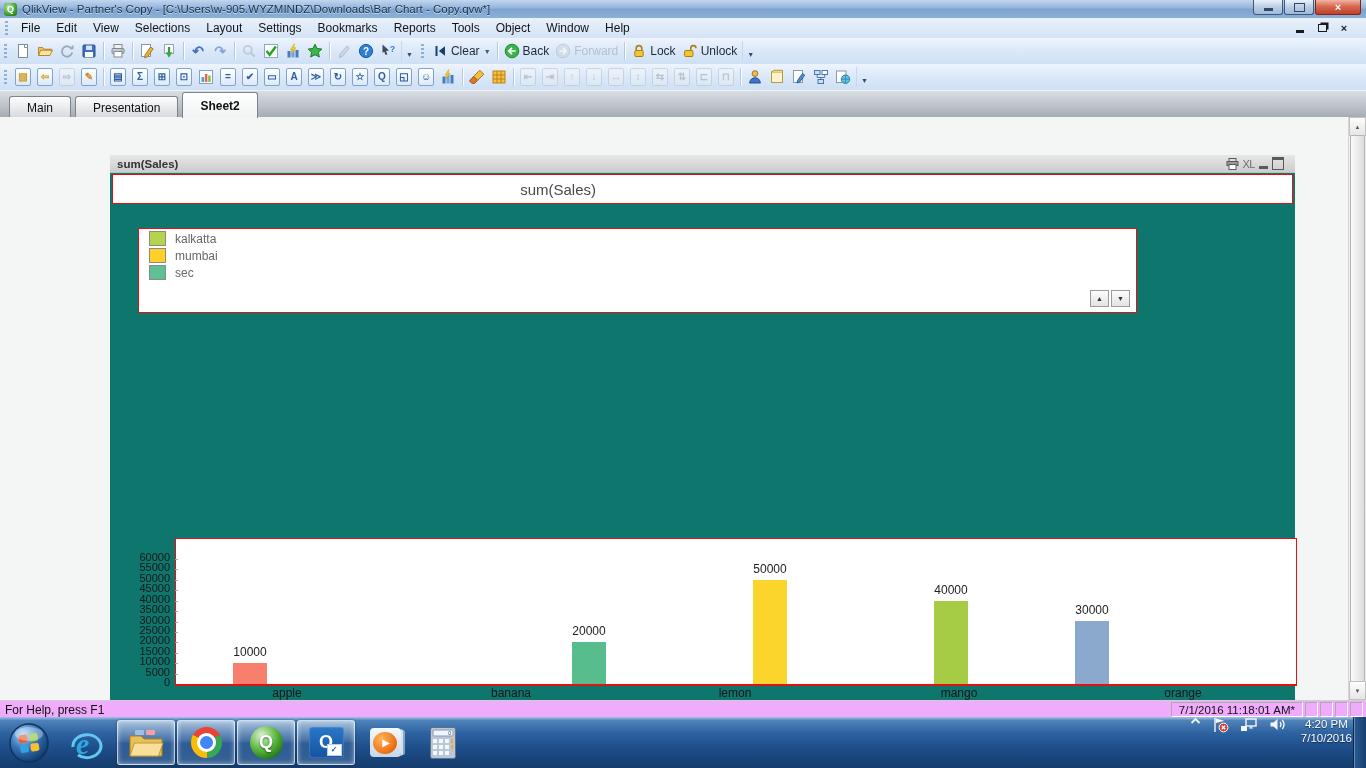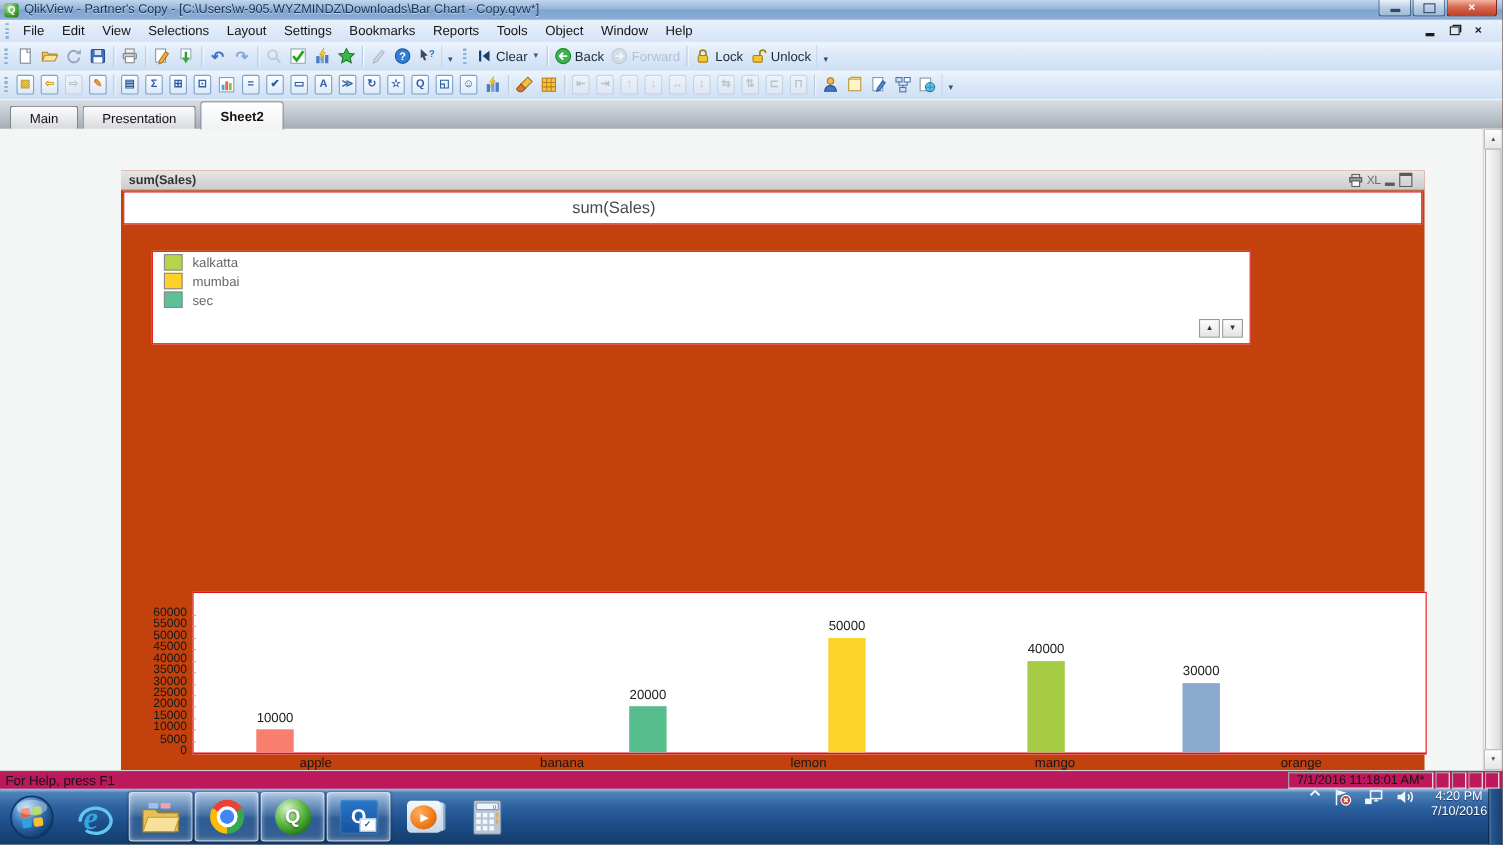--- a/index.html
+++ b/index.html
@@ -58,21 +58,21 @@
   .tab.active{height:25px;font-weight:bold;background:linear-gradient(#ffffff,#f0f2f4);z-index:2;}
   
   .sheet{position:absolute;left:0;right:0;top:117px;height:583px;background:#f4f5f5;}
   .vscroll{position:absolute;right:0;top:0;bottom:0;width:17px;background:#f0f0f0;border-left:1px solid #d6d6d6;}
   .sb-btn{position:absolute;left:0;right:0;height:17px;background:linear-gradient(#fdfdfd,#e6e6e6);
     border:1px solid #c2c2c2;display:flex;align-items:center;justify-content:center;font-size:6px;color:#555;}
   .sb-btn.up{top:0;} .sb-btn.down{bottom:0;}
   .sb-thumb{position:absolute;left:1px;right:1px;top:18px;bottom:18px;border:1px solid #b5b5b5;border-radius:2px;
     background:linear-gradient(90deg,#fafafa,#dddddd);}
   
-  .qv-window{position:absolute;left:110px;top:38px;width:1185px;bottom:0;background:#c2410c;}
+  .qv-window{position:absolute;left:110px;top:38px;width:1185px;bottom:0;background:#0f766e;}
   .qv-caption{height:17px;background:linear-gradient(#e7e7e7,#cccccc);border-bottom:1px solid #c0c0c0;
     display:flex;align-items:center;padding:0 7px;}
   .qv-caption-title{font-size:11.5px;font-weight:bold;color:#333;}
   .cap-icons{margin-left:auto;display:flex;align-items:center;gap:4px;padding-right:4px;}
   .cap-ic{display:flex;align-items:center;justify-content:center;color:#5a5a5a;}
   .cap-xl{font-size:11px;color:#6e6e6e;letter-spacing:-0.5px;}
   .cap-min{width:9px;height:3px;background:#5a5a5a;margin-top:8px;}
   .cap-max{width:10px;height:9px;border:1.5px solid #5a5a5a;border-top-width:3px;}
   .redbox{position:absolute;background:#fff;border:1px solid #e21212;}
   .chart-title-box{left:2px;right:2px;top:19px;height:28px;}
@@ -85,21 +85,21 @@
   .leg-scroll{position:absolute;right:6px;bottom:5px;display:flex;gap:2px;}
   .leg-sbtn{width:17px;height:15px;background:linear-gradient(#fdfdfd,#e3e3e3);border:1px solid #9a9a9a;
     display:flex;align-items:center;justify-content:center;font-size:7px;color:#333;}
   .plot{left:65px;top:383px;width:1120px;height:145px;border-bottom-width:2px;}
   .bar{position:absolute;bottom:0;width:34px;}
   .vlab{position:absolute;width:64px;text-align:center;font-size:12px;color:#222;}
   .ylab{position:absolute;left:0;width:60px;text-align:right;font-size:11px;color:#161616;line-height:10px;}
   .ytick{position:absolute;left:-1px;width:3px;height:1px;background:#ef8a8a;}
   .xlab{position:absolute;top:531px;width:90px;text-align:center;font-size:12px;color:#161616;}
   
-  .statusbar{position:absolute;left:0;right:0;top:700px;height:17px;background:#be185d;border-top:1px solid #cfcfcf;
+  .statusbar{position:absolute;left:0;right:0;top:700px;height:17px;background:#f0abfc;border-top:1px solid #cfcfcf;
     display:flex;align-items:center;padding:0 3px;}
   .help-text{flex:1;font-size:12px;color:#111;padding-left:2px;}
   .status-cell{height:13px;border:1px solid;border-color:#ababab #ffffff #ffffff #ababab;
     display:flex;align-items:center;padding:0 7px;font-size:11.5px;color:#111;margin-left:2px;white-space:nowrap;}
   .status-cell.empty{width:11px;padding:0;}
   
   .taskbar{position:absolute;left:0;right:0;top:717px;height:51px;
     background:linear-gradient(180deg,#a3c4e6 0%,#4d82ba 7%,#2d62a0 32%,#1d4d88 62%,#143c6b 100%);
     display:flex;align-items:center;}
   .start-orb{width:58px;height:100%;display:flex;align-items:center;justify-content:center;flex:none;}

